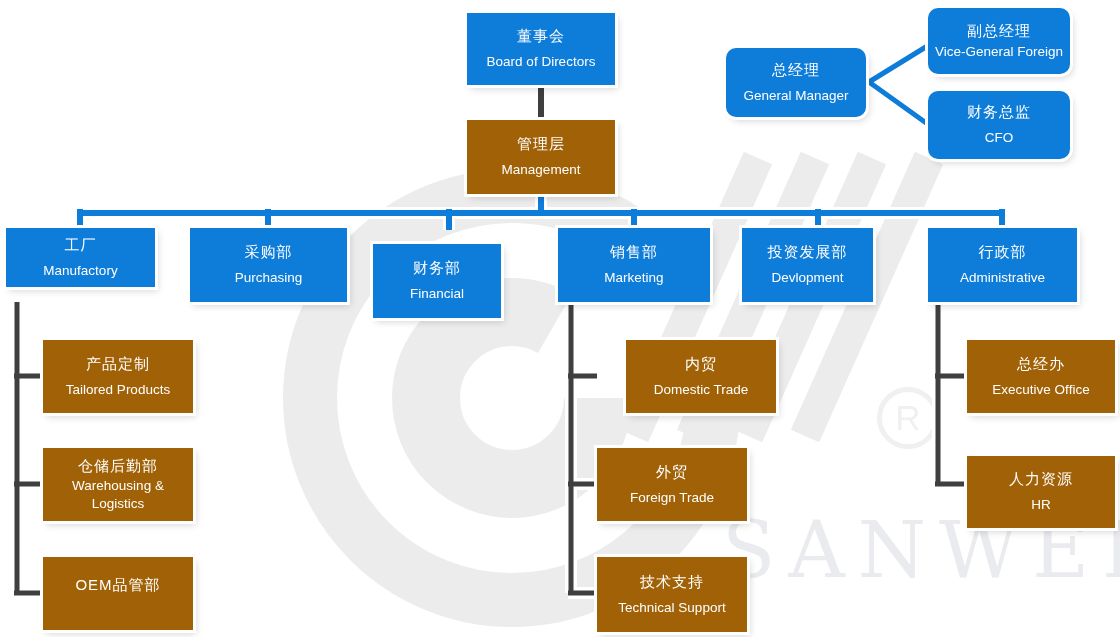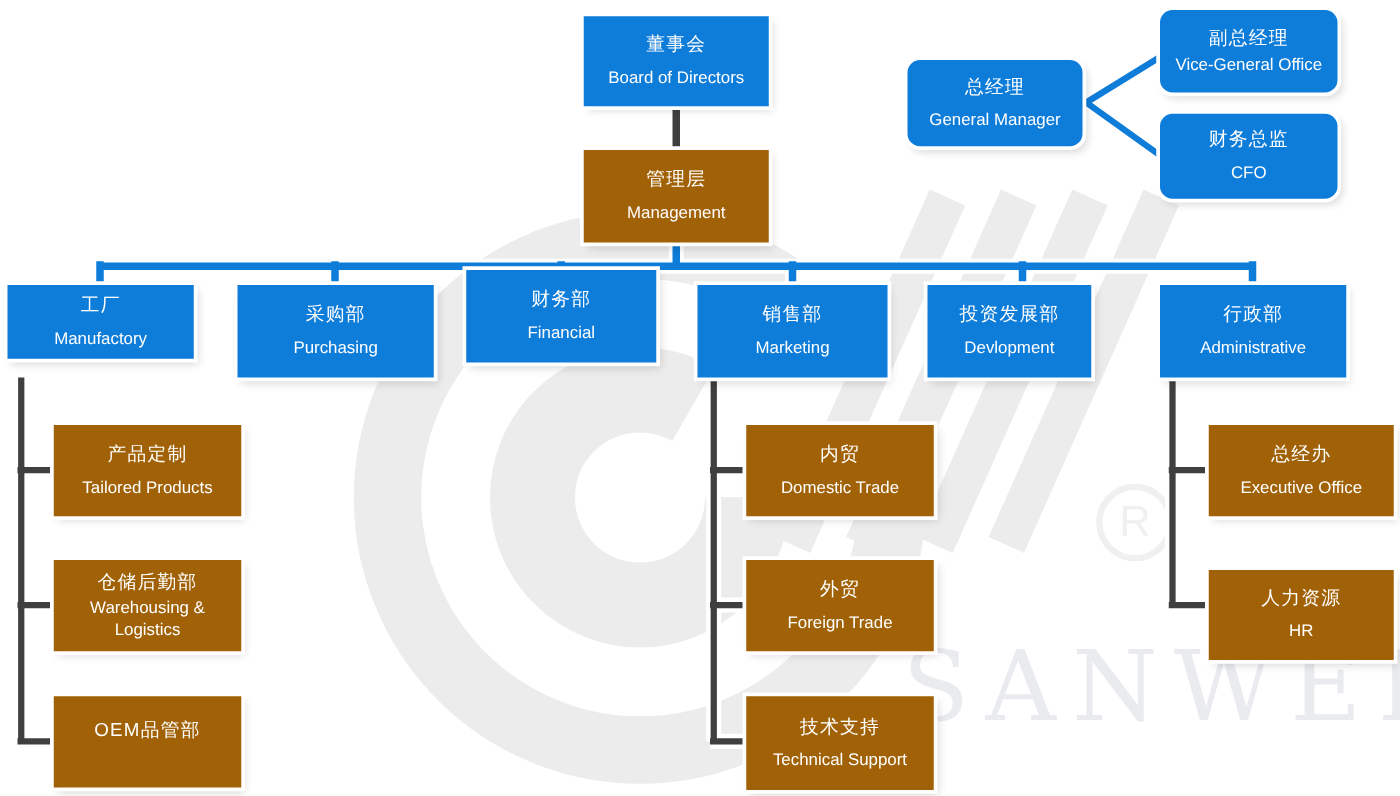--- a/index.html
+++ b/index.html
@@ -87,39 +87,39 @@
   <div class="en">Management</div>
 </div>
 
 <div class="node blue rounded" style="left:726px;top:48px;width:140px;height:69px">
   <div class="zh">总经理</div>
   <div class="en">General Manager</div>
 </div>
 
 <div class="node blue rounded tight" style="left:928px;top:8px;width:142px;height:66px">
   <div class="zh">副总经理</div>
-  <div class="en">Vice-General Office</div>
+  <div class="en">Vice-General Foreign</div>
 </div>
 
 <div class="node blue rounded" style="left:928px;top:91px;width:142px;height:68px">
   <div class="zh">财务总监</div>
   <div class="en">CFO</div>
 </div>
 
 <div class="node blue" style="left:6px;top:228px;width:149px;height:59px">
   <div class="zh">工厂</div>
   <div class="en">Manufactory</div>
 </div>
 
 <div class="node blue" style="left:190px;top:228px;width:157px;height:74px">
   <div class="zh">采购部</div>
   <div class="en">Purchasing</div>
 </div>
 
-<div class="node blue" style="left:373px;top:216px;width:152px;height:74px">
+<div class="node blue" style="left:373px;top:244px;width:128px;height:74px">
   <div class="zh">财务部</div>
   <div class="en">Financial</div>
 </div>
 
 <div class="node blue" style="left:558px;top:228px;width:152px;height:74px">
   <div class="zh">销售部</div>
   <div class="en">Marketing</div>
 </div>
 
 <div class="node blue" style="left:742px;top:228px;width:131px;height:74px">
@@ -140,21 +140,21 @@
 <div class="node dark tight" style="left:43px;top:448px;width:150px;height:73px">
   <div class="zh">仓储后勤部</div>
   <div class="en">Warehousing &amp; Logistics</div>
 </div>
 
 <div class="node dark single" style="left:43px;top:557px;width:150px;height:73px">
   <div class="zh">OEM品管部</div>
 
 </div>
 
-<div class="node dark" style="left:597px;top:340px;width:150px;height:73px">
+<div class="node dark" style="left:626px;top:340px;width:150px;height:73px">
   <div class="zh">内贸</div>
   <div class="en">Domestic Trade</div>
 </div>
 
 <div class="node dark" style="left:597px;top:448px;width:150px;height:73px">
   <div class="zh">外贸</div>
   <div class="en">Foreign Trade</div>
 </div>
 
 <div class="node dark" style="left:597px;top:557px;width:150px;height:75px">

